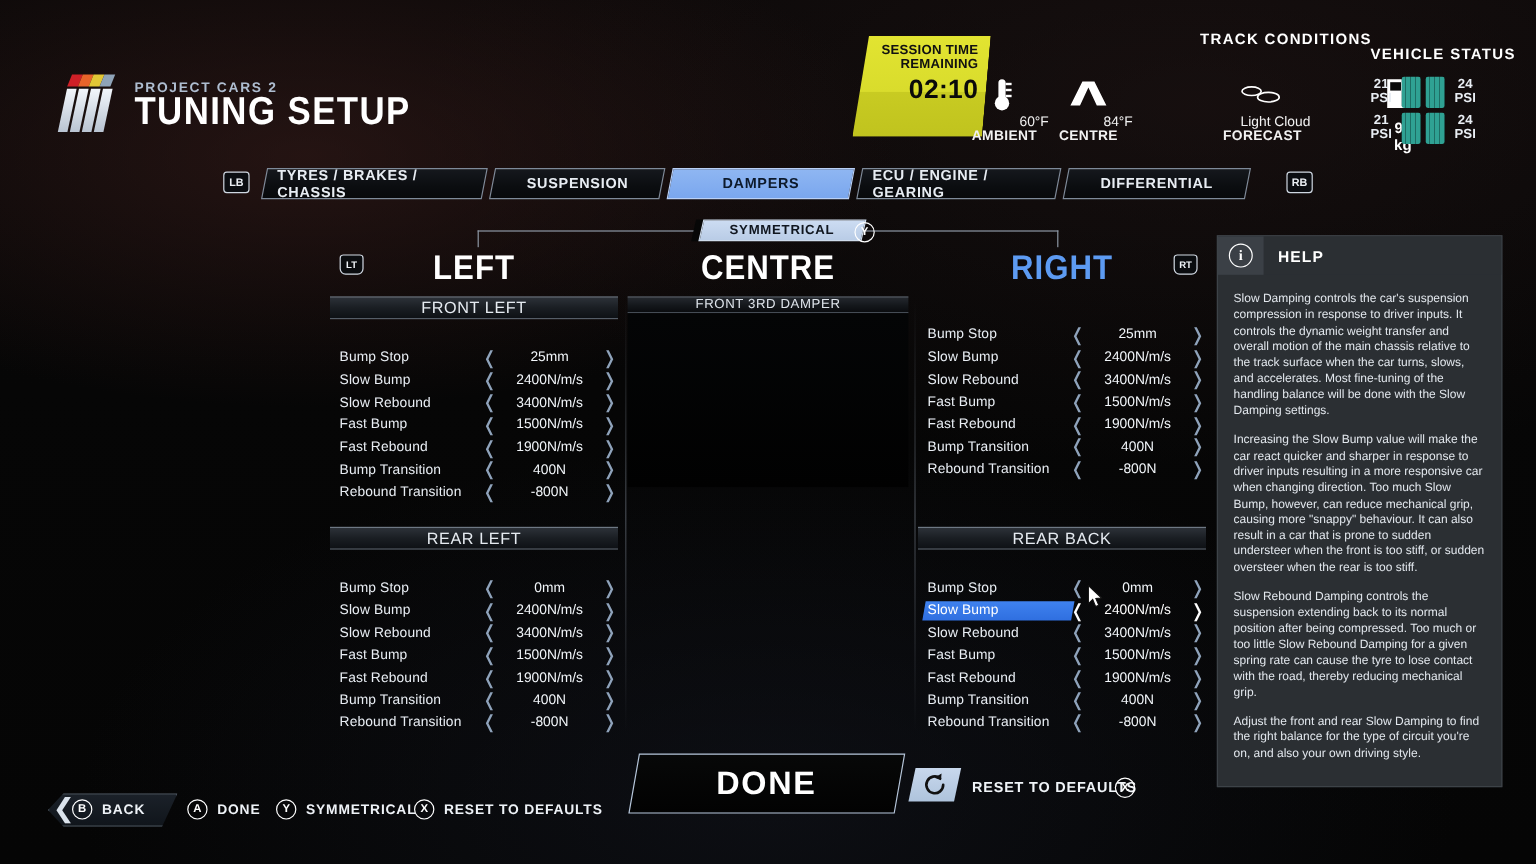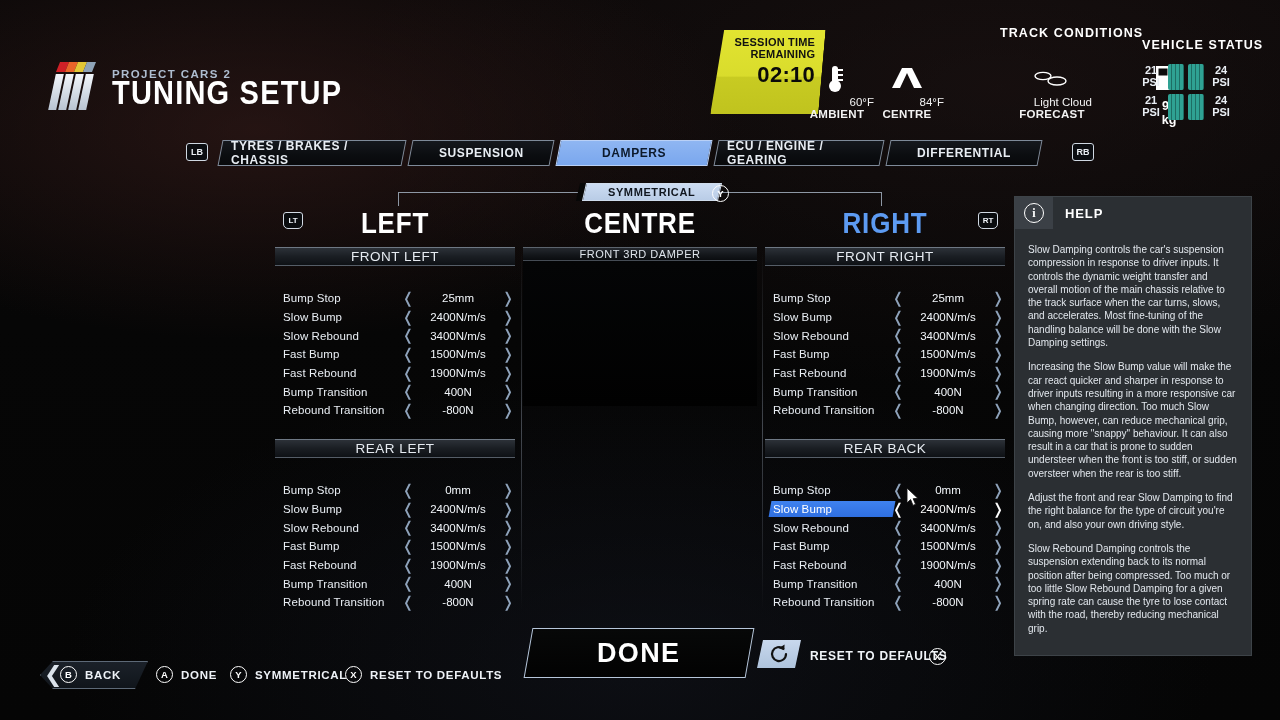--- a/index.html
+++ b/index.html
@@ -499,21 +499,20 @@
     </div>
   </div>
 
   <div class="panel-empty pc-f">
     <div class="sect-hdr">FRONT 3RD DAMPER</div>
     <div class="body"></div>
   </div>
 
 
   <div class="panel pl-fr">
-    <div class="sect-hdr">FRONT RIGHT</div>
     <div class="rows">
       <div class="row">
           <div class="rlabel">Bump Stop</div>
           <div class="arrow">❬</div>
           <div class="rvalue">25mm</div>
           <div class="arrow">❭</div>
         </div>
       <div class="row">
           <div class="rlabel">Slow Bump</div>
           <div class="arrow">❬</div>
@@ -605,22 +604,22 @@
   <div class="help">
     <div class="help-hdr">
       <div class="ibox">
           <div class="icircle">i</div>
         </div>
       <div class="htitle">HELP</div>
     </div>
     <div class="help-body">
       <p>Slow Damping controls the car's suspension compression in response to driver inputs. It controls the dynamic weight transfer and overall motion of the main chassis relative to the track surface when the car turns, slows, and accelerates. Most fine-tuning of the handling balance will be done with the Slow Damping settings.</p>
       <p>Increasing the Slow Bump value will make the car react quicker and sharper in response to driver inputs resulting in a more responsive car when changing direction. Too much Slow Bump, however, can reduce mechanical grip, causing more "snappy" behaviour. It can also result in a car that is prone to sudden understeer when the front is too stiff, or sudden oversteer when the rear is too stiff.</p>
+      <p>Slow Rebound Damping controls the suspension extending back to its normal position after being compressed. Too much or too little Slow Rebound Damping for a given spring rate can cause the tyre to lose contact with the road, thereby reducing mechanical grip.</p>
       <p>Adjust the front and rear Slow Damping to find the right balance for the type of circuit you're on, and also your own driving style.</p>
-      <p>Slow Rebound Damping controls the suspension extending back to its normal position after being compressed. Too much or too little Slow Rebound Damping for a given spring rate can cause the tyre to lose contact with the road, thereby reducing mechanical grip.</p>
     </div>
   </div>
 
   <div class="done-wrap">
     <div class="done-btn">
         <span>DONE</span>
       </div>
   </div>
 
   <div class="reset-icon">

